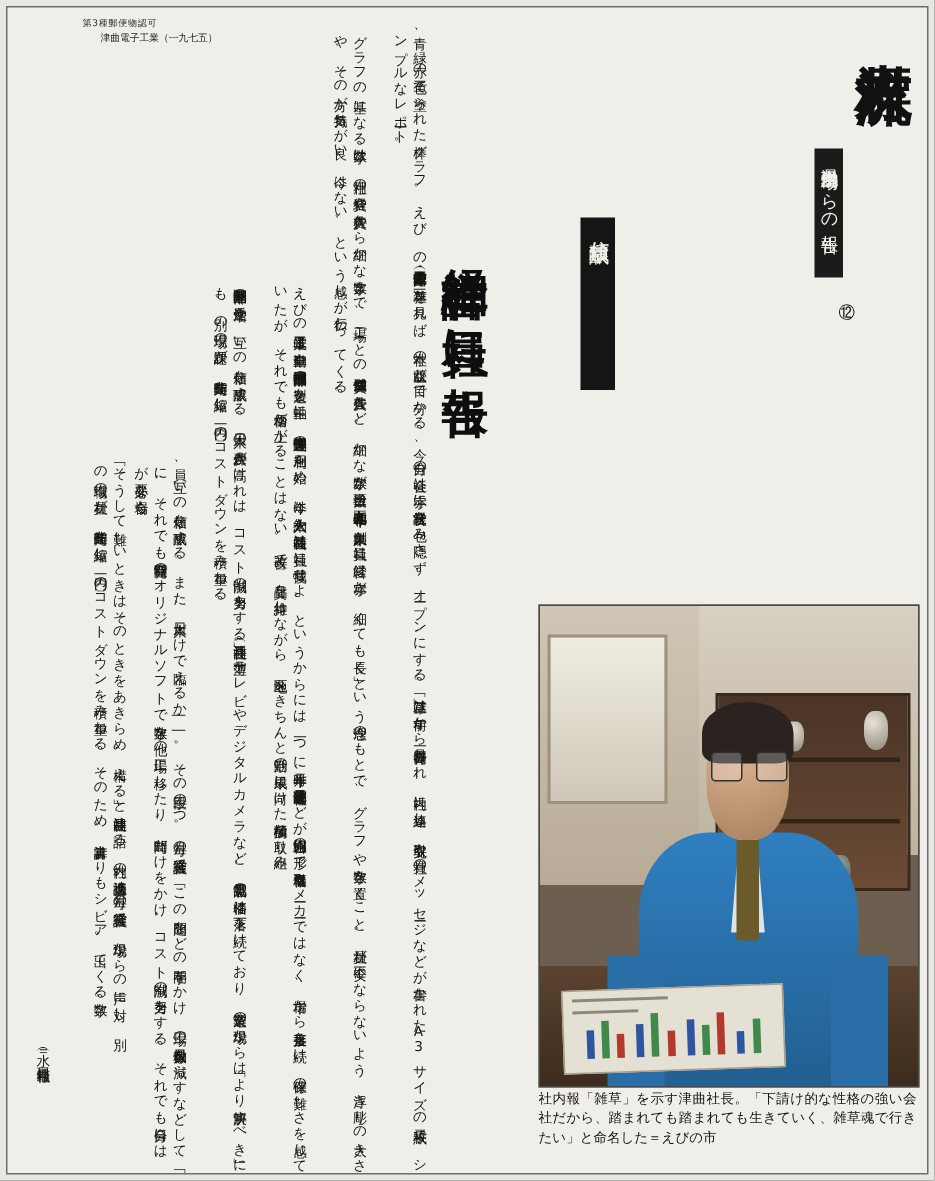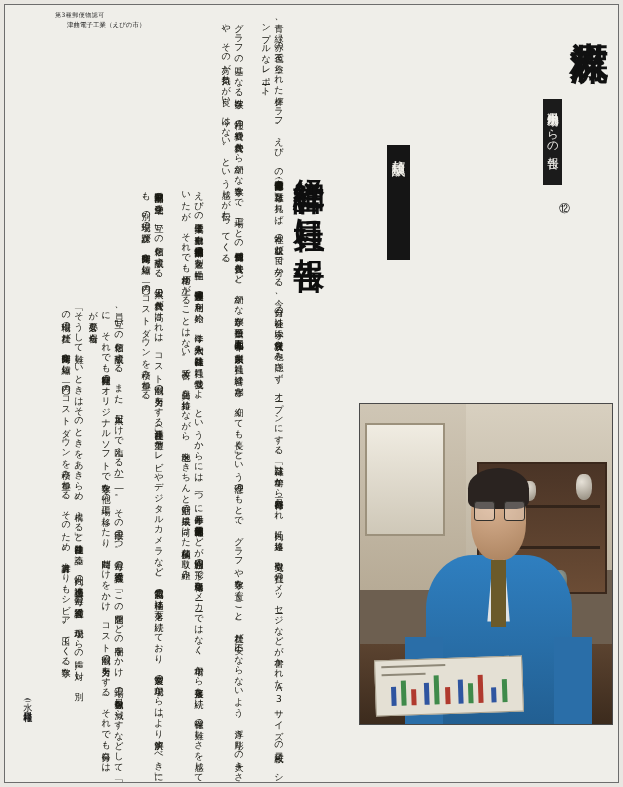--- a/index.html
+++ b/index.html
@@ -245,21 +245,21 @@
     line-height: 1.4;
   }
 </style>
 </head>
 <body>
 
 <div id="page">
   <div id="sheet">
 
     <div id="slug">第3種郵便物認可</div>
-    <div id="dateline">津曲電子工業（えびの市）</div>
+    <div id="dateline">津曲電子工業（一九七五）</div>
 
     <div id="masthead">
       <div class="vserif title">漂流人材</div>
       <div class="vtext subtitle">県内労働現場からの報告</div>
     </div>
     <div id="issue-no">⑫</div>
 
     <div class="blackbox vtext" id="label-shinrai">信頼醸成</div>
 
     <div id="headline" class="vserif">経営詳細 社員に報告</div>
@@ -311,15 +311,16 @@
         <div class="bar" style="left:40%; height:52%; background:#3f8a4a;"></div>
         <div class="bar" style="left:47%; height:30%; background:#b03a2e;"></div>
         <div class="bar" style="left:56%; height:44%;"></div>
         <div class="bar" style="left:63%; height:36%; background:#3f8a4a;"></div>
         <div class="bar" style="left:70%; height:50%; background:#b03a2e;"></div>
         <div class="bar" style="left:79%; height:26%;"></div>
         <div class="bar" style="left:86%; height:42%; background:#3f8a4a;"></div>
       </div>
     </div>
 
+    <div id="caption">社内報「雑草」を示す津曲社長。「下請け的な性格の強い会社だから、踏まれても踏まれても生きていく、雑草魂で行きたい」と命名した＝えびの市</div>
 
   </div>
 </div>
 
 </body></html>

